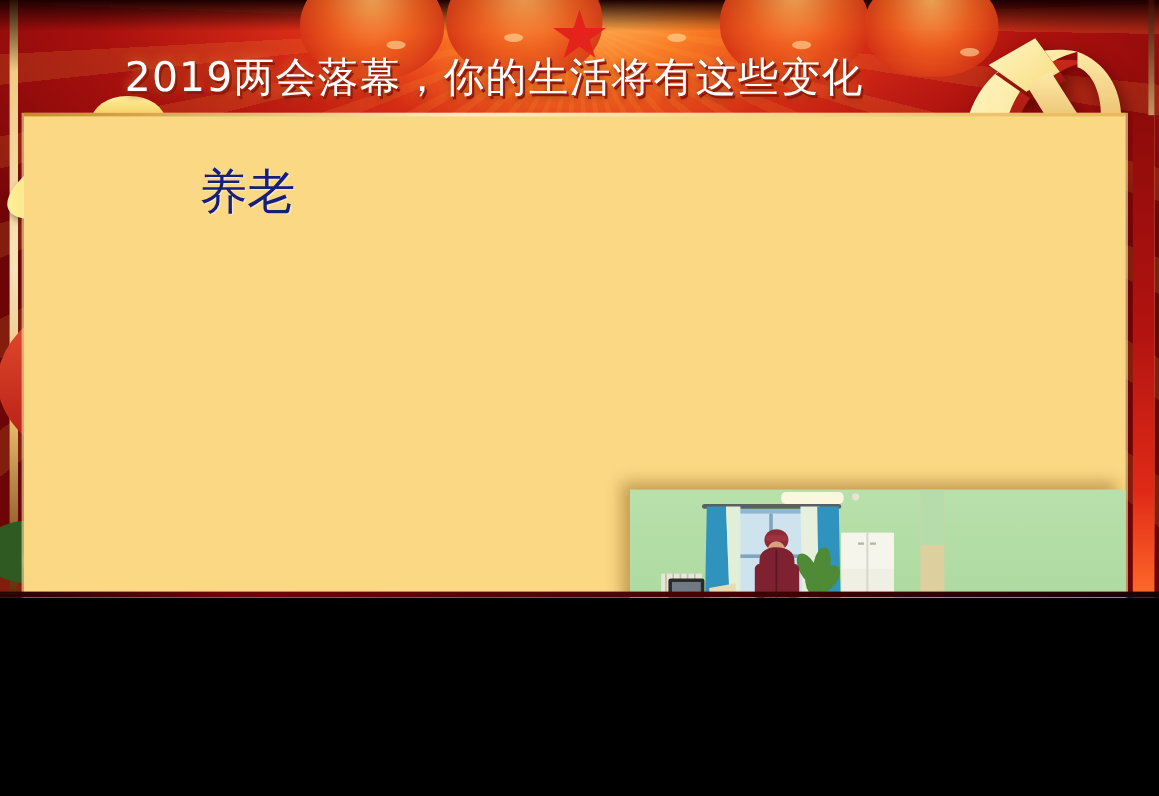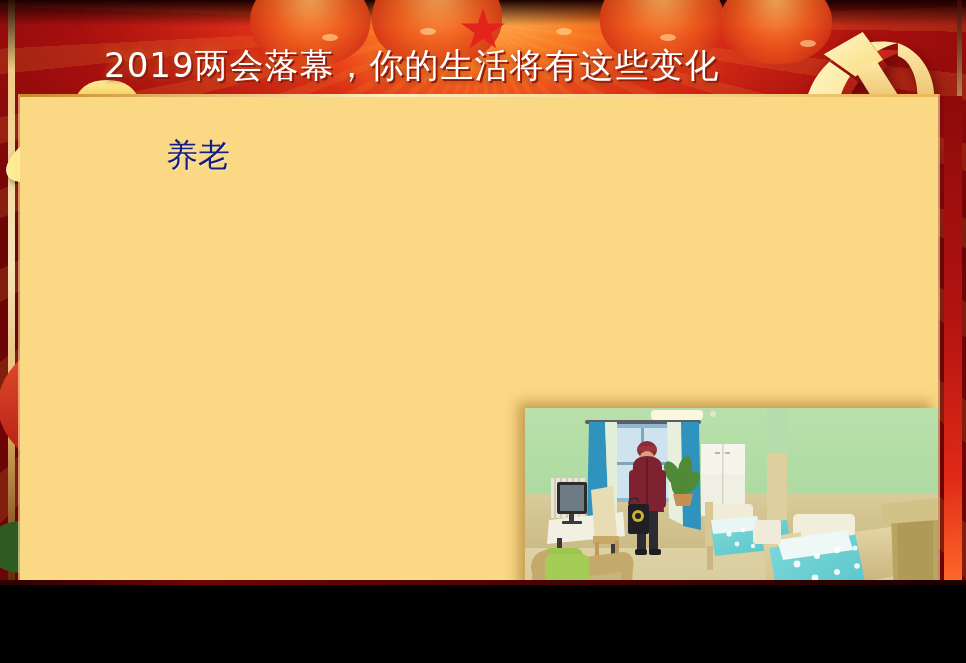--- a/index.html
+++ b/index.html
@@ -3,21 +3,21 @@
 <meta charset="utf-8">
 <style>
   * { margin:0; padding:0; box-sizing:border-box; }
   html,body{
     width:966px; height:663px; overflow:hidden;
     background:#000;
     font-family:"DejaVu Sans","Liberation Sans",sans-serif;
   }
 
   #slide{
-    position:relative; width:966px; height:585px; overflow:hidden;
+    position:relative; width:966px; height:498px; overflow:hidden;
     background:
       radial-gradient(ellipse 70% 55% at 50% 0%, #ff7a2a 0%, #e8331a 28%, #a8100e 60%, #6d0406 100%),
       #7c0508;
   }
 
   
   .bg-rays{
     position:absolute; inset:0;
     background:
       repeating-conic-gradient(from 0deg at 50% 4%,
@@ -161,21 +161,21 @@
     z-index:5;
   }
 
   .panel-inner{
     position:absolute; left:0; top:0; right:0; bottom:0;
     padding:24px 18px 0 134px;
     z-index:7;
   }
 
   .heading{
-    font-size:32px; line-height:1.1; color:#16207c; font-weight:400;
+    font-size:40px; line-height:1.1; color:#16207c; font-weight:400;
     margin:18px 0 6px 12px;
     text-shadow:1px 1px 1px rgba(255,255,255,.5);
   }
 
   .body-text{
     font-size:33px; line-height:1.62; color:#16207c;
     text-indent:2em;
     margin:14px 0 0 0;
     width:760px;
     text-align:justify;

